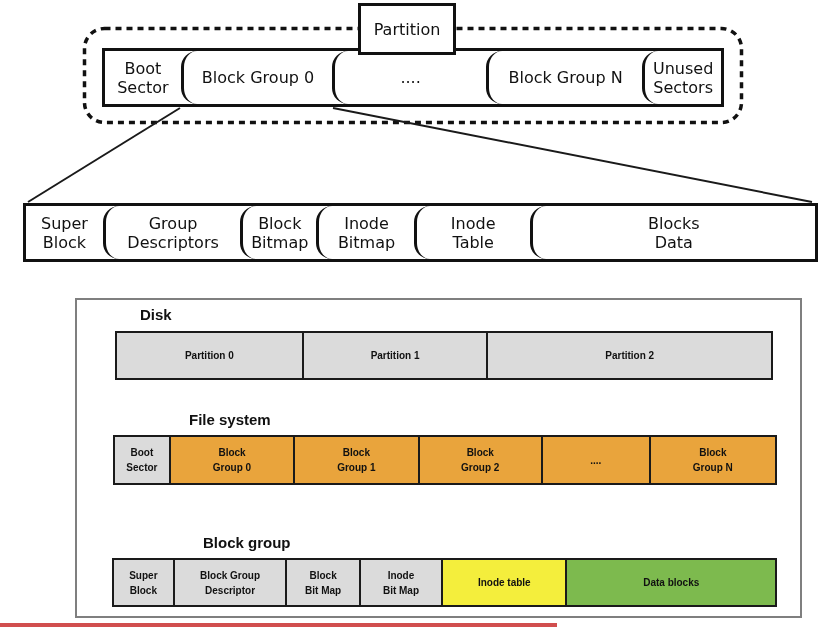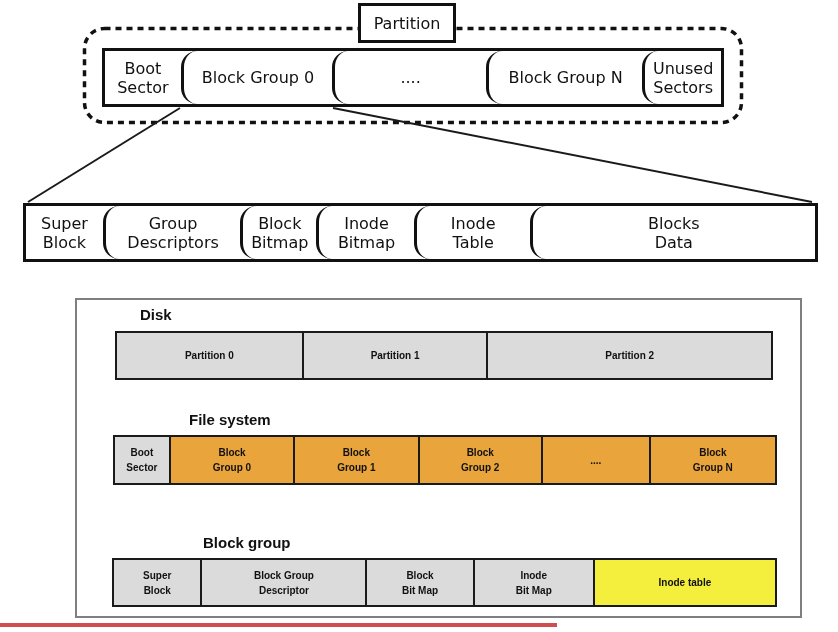--- a/index.html
+++ b/index.html
@@ -1,21 +1,21 @@
 <!DOCTYPE html>
 <html style="--orange: #E9A43C; --yellow: #F4EE3C; --green: #7DBA4E; --gray: #DBDBDB; --red_bar: #D14E4E;"><head>
 <meta charset="utf-8">
 <style>
   html,body{margin:0;padding:0;background:#fff;}
   .stage{position:relative;width:838px;height:632px;background:#fff;overflow:hidden;
          font-family:"DejaVu Sans",sans-serif;color:#111;}
   svg.overlay{position:absolute;left:0;top:0;z-index:1;}
 
   
-  .partition-box{position:absolute;left:358px;top:3px;width:98px;height:40px;
+  .partition-box{position:absolute;left:358px;top:3px;width:98px;height:52px;
     background:#fff;border:3px solid #111;box-sizing:border-box;z-index:5;
     display:flex;align-items:center;justify-content:center;font-size:16px;}
   .row{position:absolute;display:flex;box-sizing:border-box;background:#fff;z-index:4;}
   .row-top1{left:102px;top:48px;width:622px;height:59px;border:3px solid #111;}
   .row-top2{left:23px;top:203px;width:795px;height:59px;border:3px solid #111;}
   .row-top1 .cell + .cell, .row-top2 .cell + .cell{border-left:3px solid #111;border-radius:16px;}
   .cell{flex-basis:0;display:flex;flex-direction:column;justify-content:center;
     text-align:center;font-size:16px;line-height:19px;background:#fff;overflow:hidden;}
 
   
@@ -166,16 +166,19 @@
       <span>Block</span>
       <span>Bit Map</span>
     </div>
     <div class="cell c-gray" style="flex-grow:82">
       <span>Inode</span>
       <span>Bit Map</span>
     </div>
     <div class="cell c-yellow" style="flex-grow:125">
       <span>Inode table</span>
     </div>
+    <div class="cell c-green" style="flex-grow:212">
+      <span>Data blocks</span>
+    </div>
   </div>
 
   <div class="red-line"></div>
 </div>
 
 </body></html>

